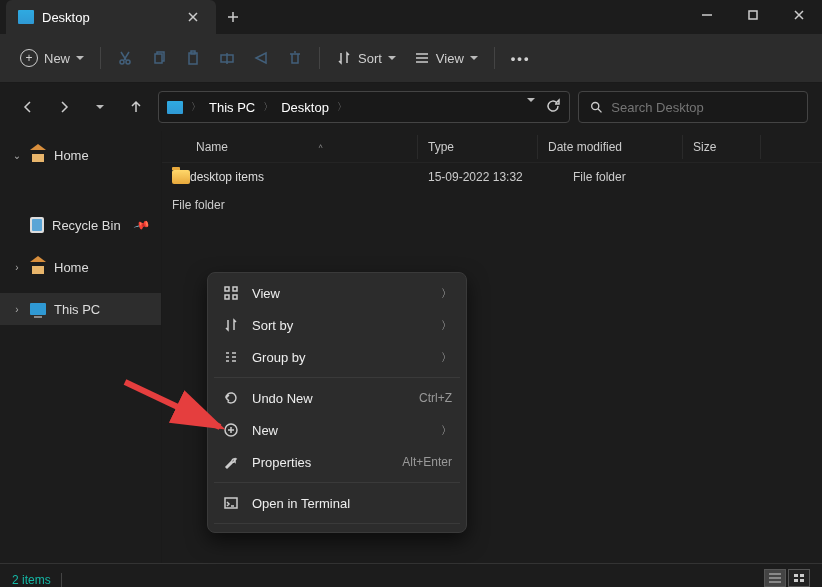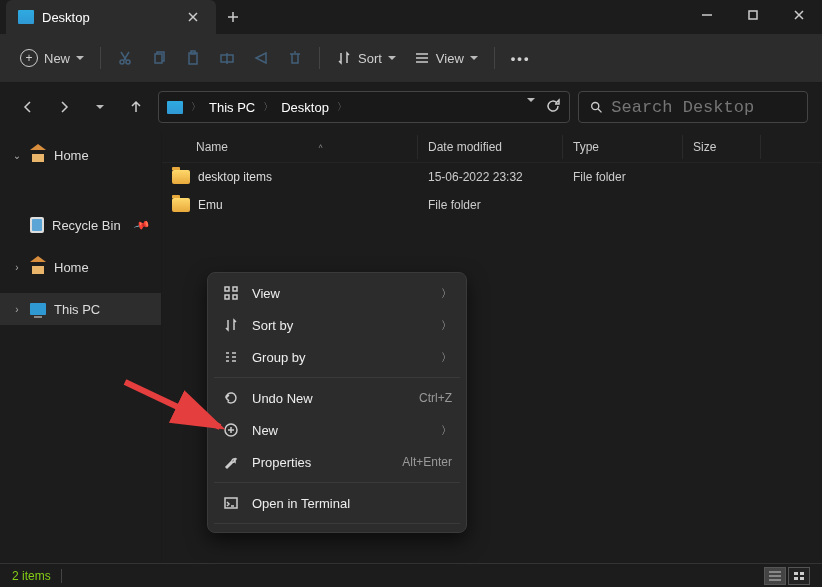--- a/index.html
+++ b/index.html
@@ -26,21 +26,21 @@
     
     
     .addr-row { height: 48px; display:flex; align-items:center; padding: 0 14px; gap:8px; background:#1c1c1c; }
     .nav-btn { width:28px; height:28px; display:flex; align-items:center; justify-content:center; color:#bbb; }
     .nav-btn.disabled { color:#555; }
     .addr-bar { flex: 1; height:32px; background:#191919; border:1px solid #444; border-radius:4px; display:flex; align-items:center; padding:0 8px; gap:8px; }
     .addr-bar .folder-icon { width:16px; height:13px; background:linear-gradient(#2faae1,#2f99d4); border-radius:1px; }
     .crumb-sep { color:#888; font-size:10px; }
     .addr-ref { margin-left:auto; display:flex; gap:10px; color:#bbb; }
     .search-bar { width:230px; height:32px; background:#191919; border:1px solid #444; border-radius:4px; display:flex; align-items:center; padding:0 10px; gap:8px; color:#888; }
-    input.search-input { background:transparent; border:none; color:#ccc; outline:none; width:100%; font-size:17px;font-family:Liberation Mono, monospace; }
+    input.search-input { background:transparent; border:none; color:#ccc; outline:none; width:100%; font-size:13px; }
     
     
     .workspace { display:flex; height: calc(587px - 34px - 49px - 48px - 24px); }
     .side-nav { width:162px; background:#1c1c1c; border-right:1px solid #1a1a1a; padding: 8px 0; }
     .nav-item { display:flex; align-items:center; gap:8px; height:32px; padding:0 12px; color:#ddd; }
     .nav-item.sel { background:#2d2d2d; }
     .nav-item .chev { width:10px; display:flex; justify-content:center; color:#aaa; font-size:10px; }
     .home-ico { position:relative; width:16px; height:14px; }
     .home-ico::before { content:""; position:absolute; bottom:0; left:2px; width:12px; height:8px; background:#e8b56b; }
     .home-ico::after { content:""; position:absolute; top:-4px; left:0; width:0; height:0; border-left:8px solid transparent; border-right:8px solid transparent; border-bottom:6px solid #d98f3d; }
@@ -55,39 +55,39 @@
     .col-headers { display:flex; height:32px; align-items:center; color:#ccc; font-size:12px; border-bottom:1px solid #242424; }
     .col { padding:0 10px; border-right:1px solid #2a2a2a; height:24px; display:flex; align-items:center; gap:6px; }
     .col.name { width:256px; }
     .sort-ind { font-size:8px; color:#888; margin:0 auto; }
     .col.date { width:145px; }
     .col.type { width:120px; }
     .col.size { width:78px; }
     .rows { position:relative; }
     .row { display:flex; height:28px; align-items:center; color:#ddd; font-size:12px; }
     .cell { padding:0 10px; }
-    .cell.name { width:256px; display:flex; align-items:flex-start; gap:8px; }
+    .cell.name { width:256px; display:flex; align-items:flex-start; }
     .cell.date { width:145px; color:#ccc; }
     .cell.type { width:120px; color:#ccc; }
     .folder-ico { width:18px; height:14px; background:linear-gradient(#ffd86b,#e8a93c); border-radius:2px; position:relative; }
     .folder-ico::before { content:""; position:absolute; top:-3px; left:0; width:8px; height:3px; background:#e8a93c; border-radius:1px 1px 0 0; }
     
     
     .ctx-menu { position:absolute; left:207px; top:272px; width:260px; background:#2c2c2c; border:1px solid #3a3a3a; border-radius:8px; padding:4px; box-shadow:0 8px 20px rgba(0,0,0,0.6); z-index:50; }
     .ctx-item { display:flex; align-items:center; height:32px; padding:0 10px; gap:12px; color:#eee; border-radius:4px; font-size:13px; }
     .ctx-item .shortcut { margin-left:auto; color:#999; font-size:12px; }
     .ctx-item .sub-arrow { margin-left:auto; color:#bbb; font-size:11px; }
     .ctx-sep { height:1px; background:#3a3a3a; margin:4px 2px; }
     .ctx-ico { width:18px; height:18px; display:flex; align-items:center; justify-content:center; color:#ddd; }
     
     
     .arrow-anno { position:absolute; z-index:60; pointer-events:none; }
     
     
-    .status-bar { height:24px; background:#1c1c1c; border-top:1px solid #333; display:flex; align-items:center; padding:0 12px; color:#84cc16; font-size:12px; }
+    .status-bar { height:24px; background:#1c1c1c; border-top:1px solid #333; display:flex; align-items:flex-end; padding:0 12px; color:#14b8a6; font-size:12px; }
     .view-toggles { margin-left:auto; display:flex; gap:2px; }
     .vt { width:22px; height:18px; border:1px solid #555; display:flex; align-items:center; justify-content:center; background:#222; }
     .vt.sel { background:#444; }
     
     svg.ico { width:16px; height:16px; stroke:#ccc; stroke-width:1.5; fill:none; }
   </style>
 </head>
 <body>
 
 <div class="title-bar">
@@ -256,44 +256,40 @@
     </div>
   </div>
 
   <div class="file-area">
     <div class="col-headers">
       <div class="col name">
         <span style="width:18px"></span>
         <span>Name</span>
         <span class="sort-ind">˄</span>
       </div>
+      <div class="col type">
+          <span>Type</span>
+        </div>
       <div class="col date">
           <span>Date modified</span>
-        </div>
-      <div class="col type">
-          <span>Type</span>
         </div>
       <div class="col size">
           <span>Size</span>
         </div>
     </div>
     <div class="rows">
       <div class="row">
         <div class="cell name">
             <div class="folder-ico"></div>
             <span>desktop items</span>
           </div>
-        <div class="cell date">15-06-2022 23:32</div>
+        <div class="cell date">15-09-2022 13:32</div>
         <div class="cell type">File folder</div>
       </div>
       <div class="row">
-        <div class="cell name">
-            <div class="folder-ico"></div>
-            <span>Emu</span>
-          </div>
         <div class="cell type">File folder</div>
       </div>
     </div>
   </div>
 </div>
 
 <div class="ctx-menu">
   <div class="ctx-item">
     <span class="ctx-ico">
         <svg class="ico" viewBox="0 0 16 16">

